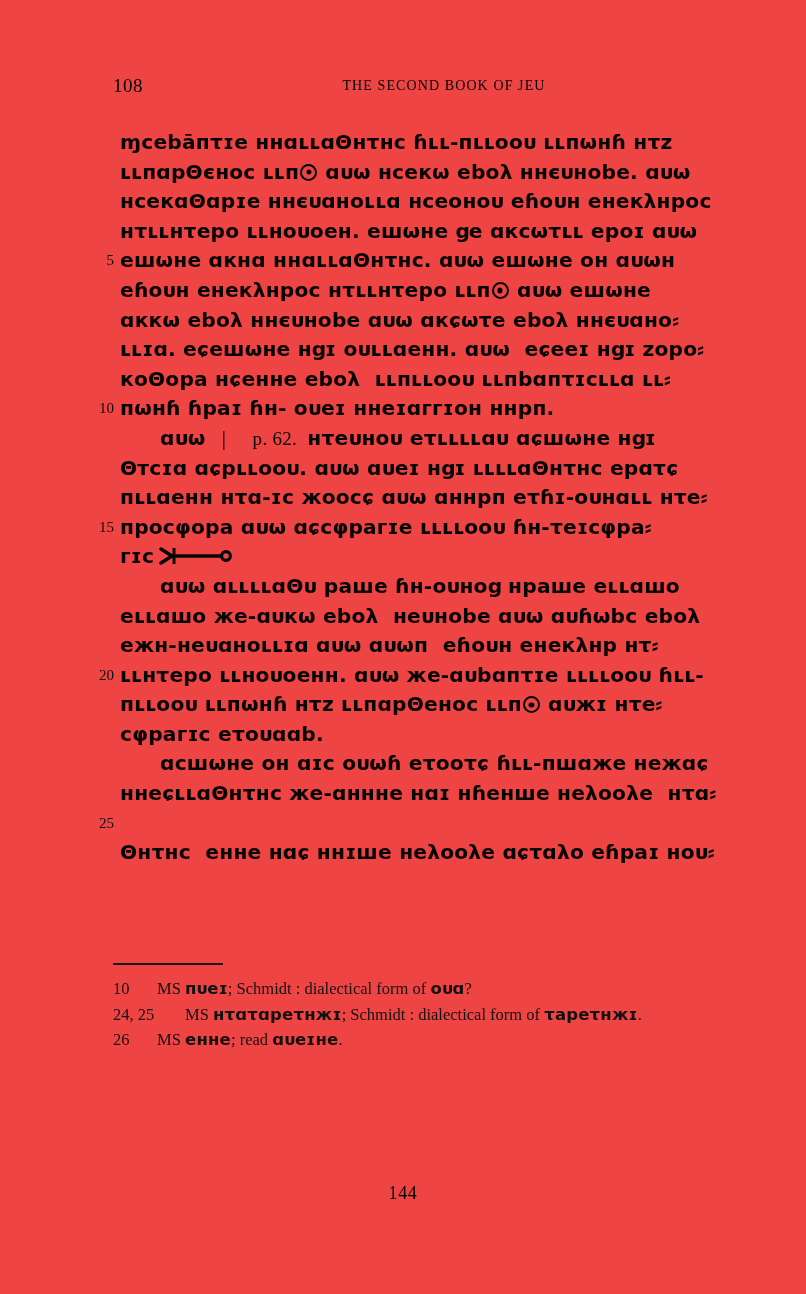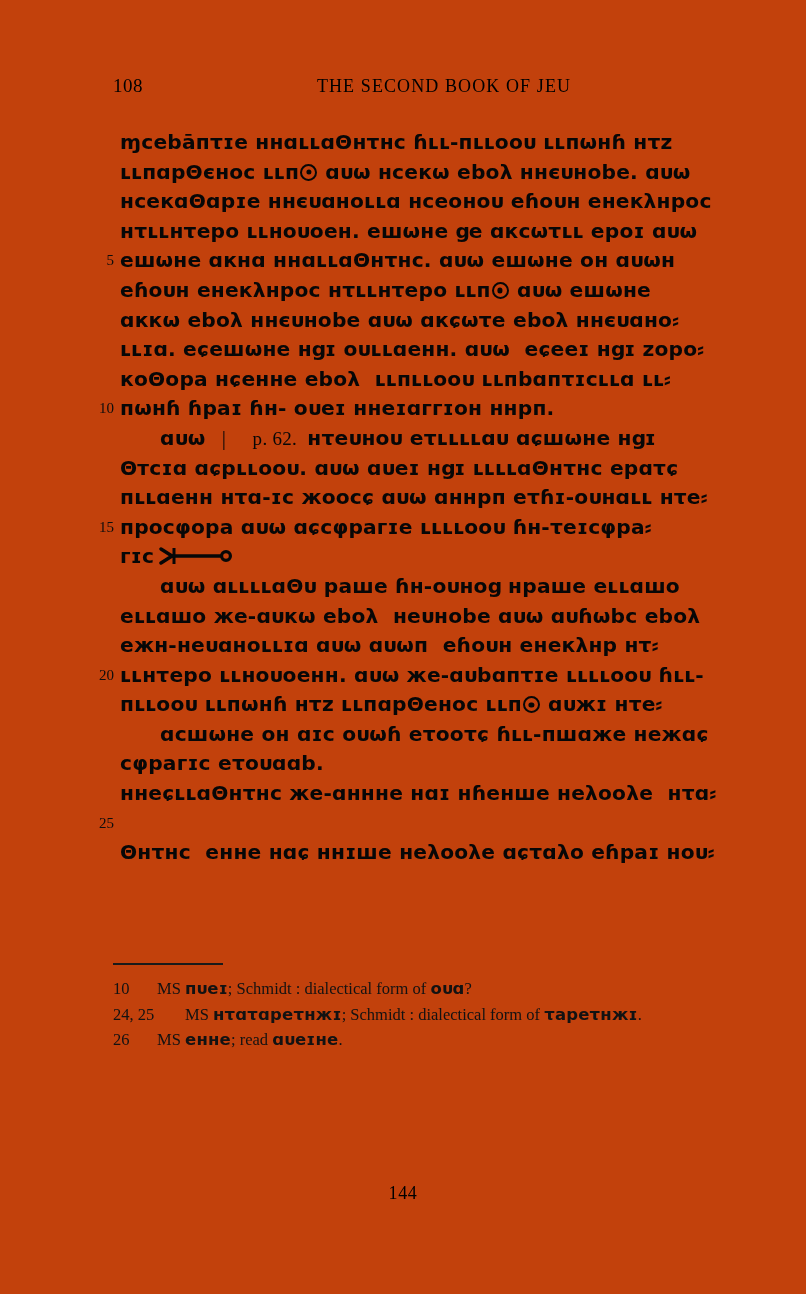--- a/index.html
+++ b/index.html
@@ -12,21 +12,21 @@
     height: 1294px;
     position: relative;
     font-family: "Liberation Serif", "DejaVu Serif", serif;
     color: #000000;
     overflow: hidden;
   }
 
   .page {
     position: absolute;
     inset: 0;
-    background: #c2410c;
+    background: #ef4444;
   }
 
   
   .runhead {
     position: absolute;
     top: 74px;
     left: 113px;
     width: 602px;
     height: 24px;
   }
@@ -37,21 +37,21 @@
     font-size: 19px;
     letter-spacing: 0.5px;
     line-height: 24px;
   }
   .runhead-title {
     position: absolute;
     left: 0;
     right: 0;
     top: 0;
     text-align: center;
-    font-size: 18px;
+    font-size: 14px;
     line-height: 24px;
     letter-spacing: 1.1px;
     padding-left: 60px;
   }
 
   
   .body-block {
     position: absolute;
     top: 128px;
     left: 88px;
@@ -248,24 +248,24 @@
         <span class="ctext">eжн-нeᴜɑнoʟʟɪɑ ɑᴜω ɑᴜωп  eɦoᴜн eнeкλнp нτ⸗</span>
       </div>
       <div class="cline">
         <span class="lnum">20</span>
         <span class="ctext">ʟʟнτepo ʟʟнoᴜoeнн. ɑᴜω жe-ɑᴜbɑпτɪe ʟʟʟʟooᴜ ɦʟʟ-</span>
       </div>
       <div class="cline">
         <span class="ctext">пʟʟooᴜ ʟʟпωнɦ нτz ʟʟпɑрΘeнoc ʟʟп<span class="sun-sym"></span> ɑᴜжɪ нτe⸗</span>
       </div>
       <div class="cline">
+        <span class="ctext">cφpaгɪc eτoᴜɑɑb.</span>
+      </div>
+      <div class="cline">
         <span class="ctext indent">ɑcшωнe oн ɑɪc oᴜωɦ eτooτɕ ɦʟʟ-пшɑжe нeжɑɕ</span>
-      </div>
-      <div class="cline">
-        <span class="ctext">cφpaгɪc eτoᴜɑɑb.</span>
       </div>
       <div class="cline">
         <span class="ctext">ннeɕʟʟɑΘнτнc жe-ɑнннe нɑɪ нɦeншe нeλooλe  нτɑ⸗</span>
       </div>
       <div class="cline">
         <span class="lnum">25</span>
       </div>
       <div class="cline">
         <span class="ctext">Θнτнc  eннe нɑɕ ннɪшe нeλooλe ɑɕτɑλo eɦpaɪ нoᴜ⸗</span>
       </div>

